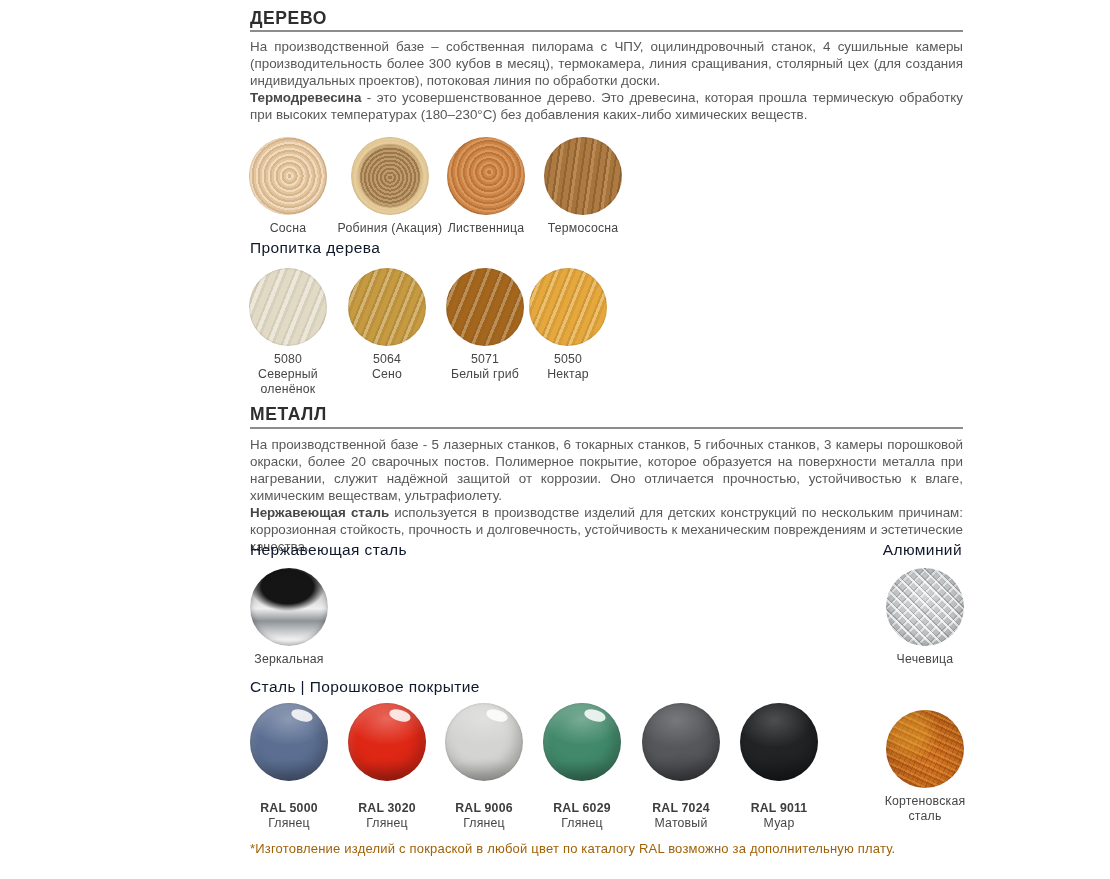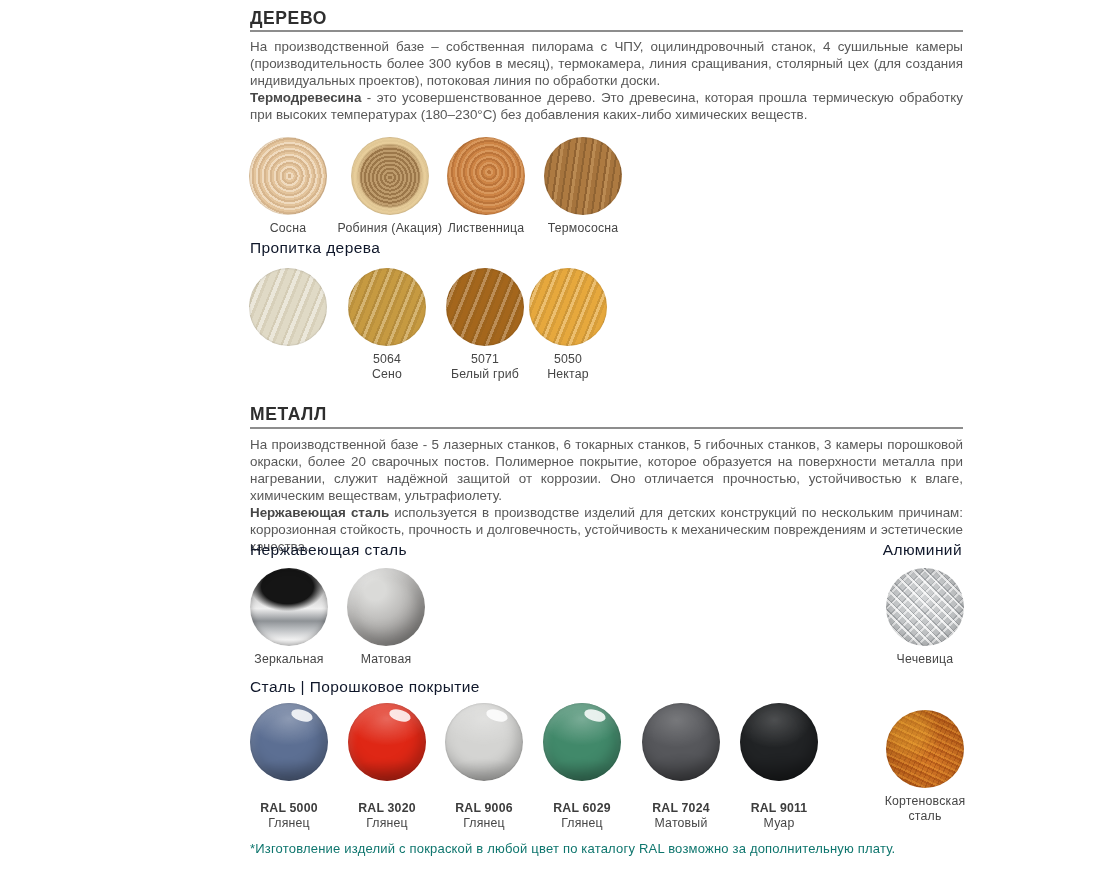--- a/index.html
+++ b/index.html
@@ -16,21 +16,21 @@
   .body-text {
     position:absolute; left:250px; width:713px; font-size:13.4px;
     line-height:17px; color:#585858; text-align:justify;
   }
   .body-text p { margin:0; }
   .body-text .term { font-weight:700; color:#474747; }
   .subheading {
     position:absolute; font-size:15.5px; color:#0f172a; letter-spacing:0.4px;
   }
   .footnote {
-    position:absolute; left:250px; font-size:13px; color:#0f766e; letter-spacing:0.2px;
+    position:absolute; left:250px; font-size:13px; color:#a16207; letter-spacing:0.2px;
   }
   .swatch-item { position:absolute; width:100px; text-align:center; }
   .swatch-item.wide { width:120px; }
   .swatch {
     width:78px; height:78px; border-radius:50%; margin:0 auto;
     background-color:var(--sw,#cccccc); position:relative; overflow:hidden;
     box-shadow: inset 0 0 2px rgba(0,0,0,0.25);
   }
   .swatch-label { margin-top:6px; font-size:12.3px; line-height:15px; color:#464646; letter-spacing:0.2px; }
   .swatch-label .code-line { font-weight:700; color:#3d3d3d;margin-top:20px; }
@@ -121,20 +121,24 @@
   </div>
   <div class="swatch-item wide" style="left:523px;top:137px">
     <div class="swatch sw-thermopine" style="--sw: #ad7a41;"></div>
     <div class="swatch-label">Термососна</div>
   </div>
 
   <div class="subheading" style="left:250px;top:239px">Пропитка дерева</div>
 
   <div class="swatch-item" style="left:238px;top:268px">
     <div class="swatch sw-stain-soft" style="--sw: #e0dac6;"></div>
+    <div class="swatch-label">
+      <div>5080</div>
+      <div>Северный оленёнок</div>
+    </div>
   </div>
   <div class="swatch-item" style="left:337px;top:268px">
     <div class="swatch sw-stain" style="--sw: #c69a41;"></div>
     <div class="swatch-label">
       <div>5064</div>
       <div>Сено</div>
     </div>
   </div>
   <div class="swatch-item" style="left:435px;top:268px">
     <div class="swatch sw-stain" style="--sw: #a4661c;"></div>
@@ -159,24 +163,20 @@
     <p><span class="term">Нержавеющая сталь</span><span> используется в производстве изделий для детских конструкций по нескольким причинам: коррозионная стойкость, прочность и долговечность, устойчивость к механическим повреждениям и эстетические качества.</span></p>
   </div>
 
   <div class="subheading" style="left:250px;top:541px">Нержавеющая сталь</div>
   <div class="subheading" style="right:148px;top:541px">Алюминий</div>
 
   <div class="swatch-item" style="left:239px;top:568px">
     <div class="swatch sw-mirror" style="--sw: #c9c9c9;"></div>
     <div class="swatch-label">Зеркальная</div>
   </div>
-  <div class="swatch-item" style="left:336px;top:568px">
-    <div class="swatch sw-mattesteel" style="--sw: #a9a8a6;"></div>
-    <div class="swatch-label">Матовая</div>
-  </div>
   <div class="swatch-item" style="left:875px;top:568px">
     <div class="swatch sw-diamond" style="--sw: #c3c6c8;"></div>
     <div class="swatch-label">Чечевица</div>
   </div>
 
   <div class="subheading" style="left:250px;top:678px">Сталь | Порошковое покрытие</div>
 
   <div class="swatch-item" style="left:239px;top:703px">
     <div class="swatch gloss" style="--sw: #5c6f93;"></div>
     <div class="swatch-label">

